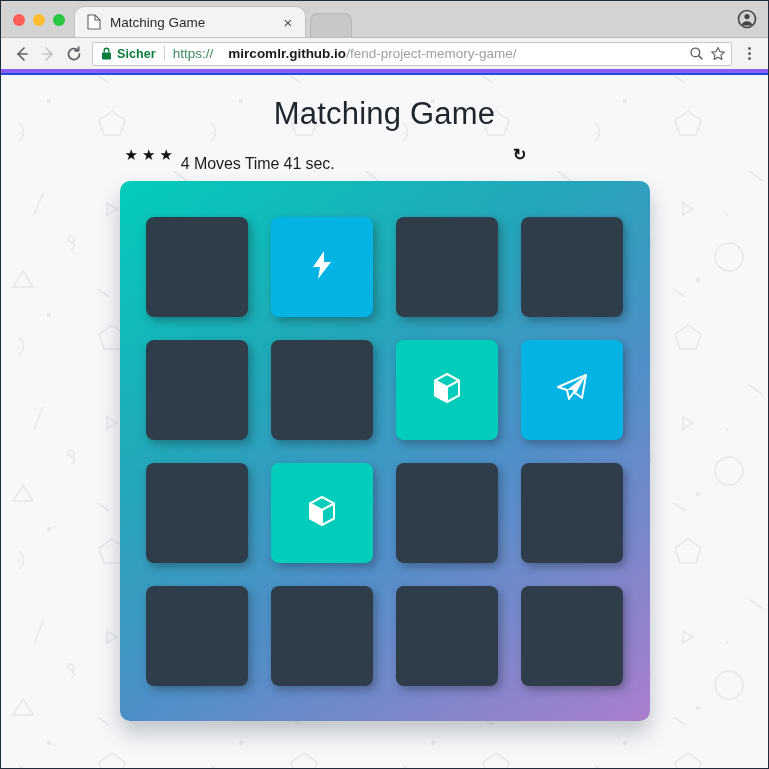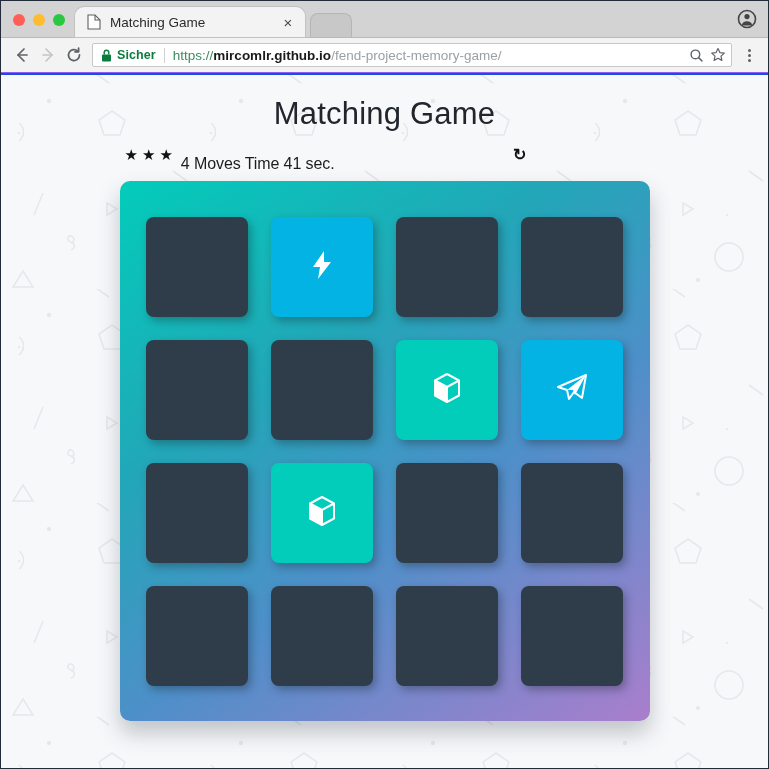--- a/index.html
+++ b/index.html
@@ -68,21 +68,21 @@
     position: absolute; right: 10px; bottom: 7px;
     width: 22px; height: 22px;
     display: flex; align-items: center; justify-content: center;
   }
 
   .toolbar {
     height: 35px;
     background: #f3f3f3;
     display: flex; align-items: center;
     padding: 0 8px;
-    border-bottom: 1px solid #8b5cf6;
+    border-bottom: 4px solid #8b5cf6;
   }
   .nav-btn {
     width: 26px; height: 26px;
     display: flex; align-items: center; justify-content: center;
     color: #5f6368; flex: 0 0 auto;
   }
   .nav-btn.disabled { color: #c3c5c8; }
   .omnibox {
     flex: 1 1 auto;
     height: 24px;
@@ -98,21 +98,21 @@
   .secure-label {
     color: #0b7c3f; font-size: 12.5px; font-weight: 700;
     flex: 0 0 auto; letter-spacing: .1px;
   }
   .omni-divider {
     width: 1px; height: 15px; background: #d0d0d0;
     margin: 0 8px; flex: 0 0 auto;
   }
   .url { font-size: 13.5px; white-space: nowrap; overflow: hidden; flex: 1 1 auto; }
   .url .scheme { color: #3d8b5f; text-align: right; }
-  .url .host { color: #1a1a1a; font-weight: 700; }
+  .url .host { color: #1a1a1a; font-weight: 700; margin-left: 15px; }
   .url .path { color: #9aa0a6; }
   .omni-icon { flex: 0 0 auto; margin-left: 6px; display: flex; align-items: center; color: #5f6368; }
   .menu-btn {
     width: 22px; flex: 0 0 auto;
     display: flex; flex-direction: column; align-items: center; gap: 2px;
   }
   .menu-dot { width: 3px; height: 3px; border-radius: 50%; background: #5f6368; }
 
   
   .page {

